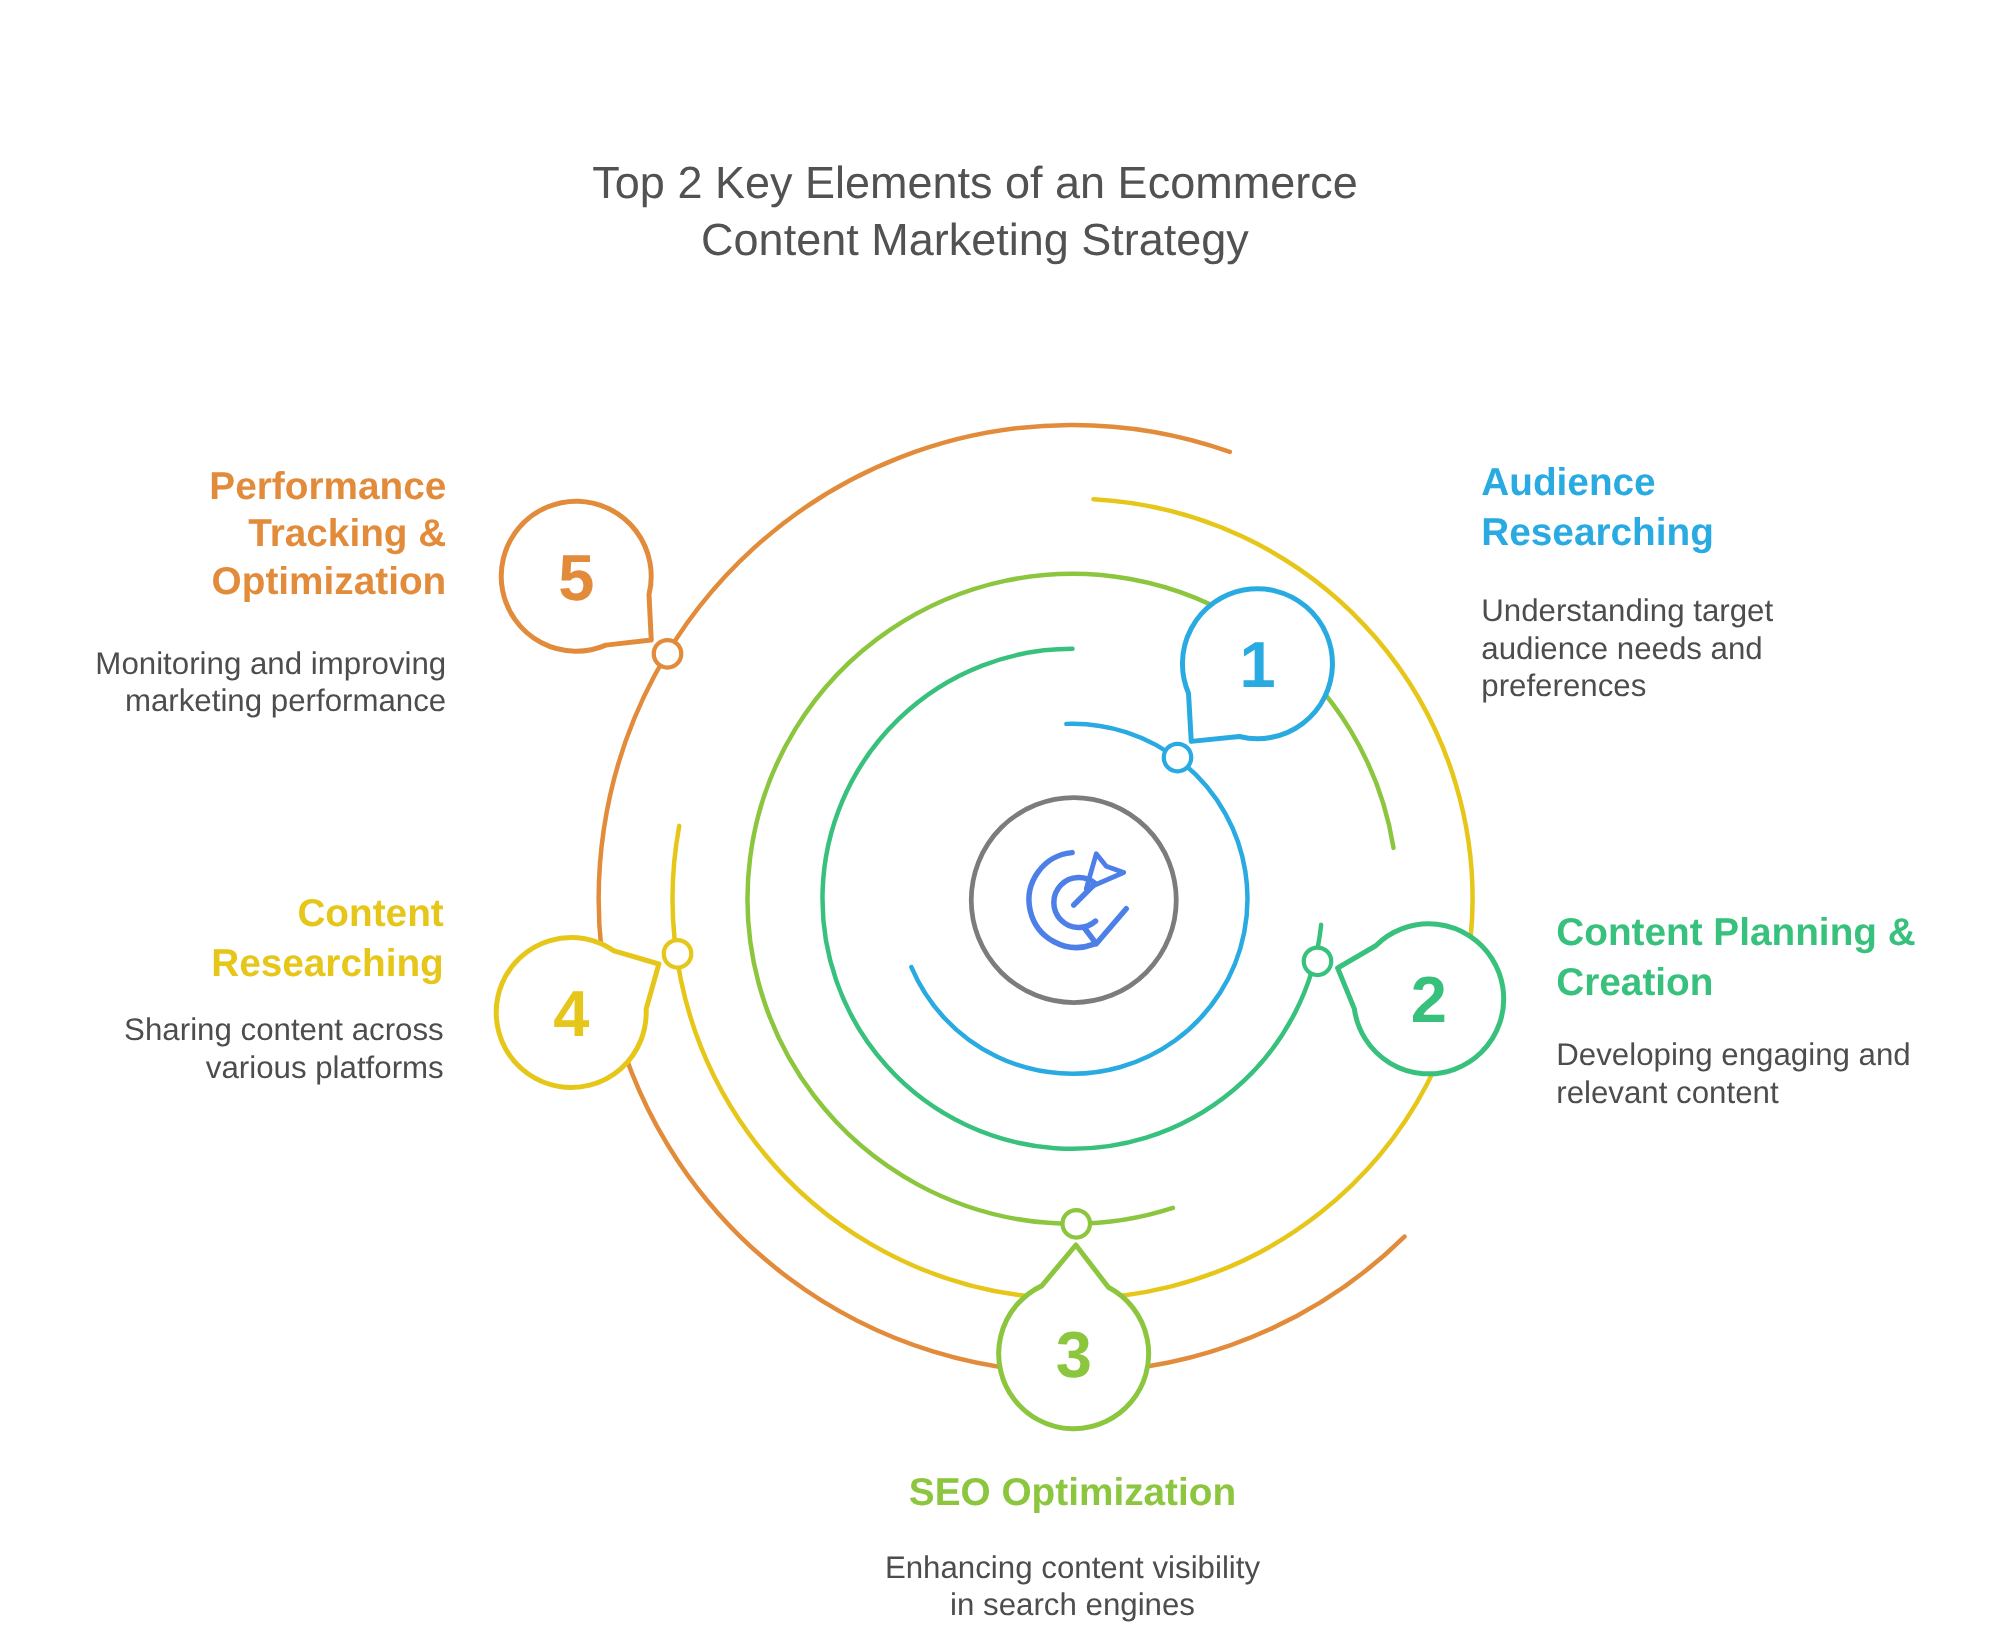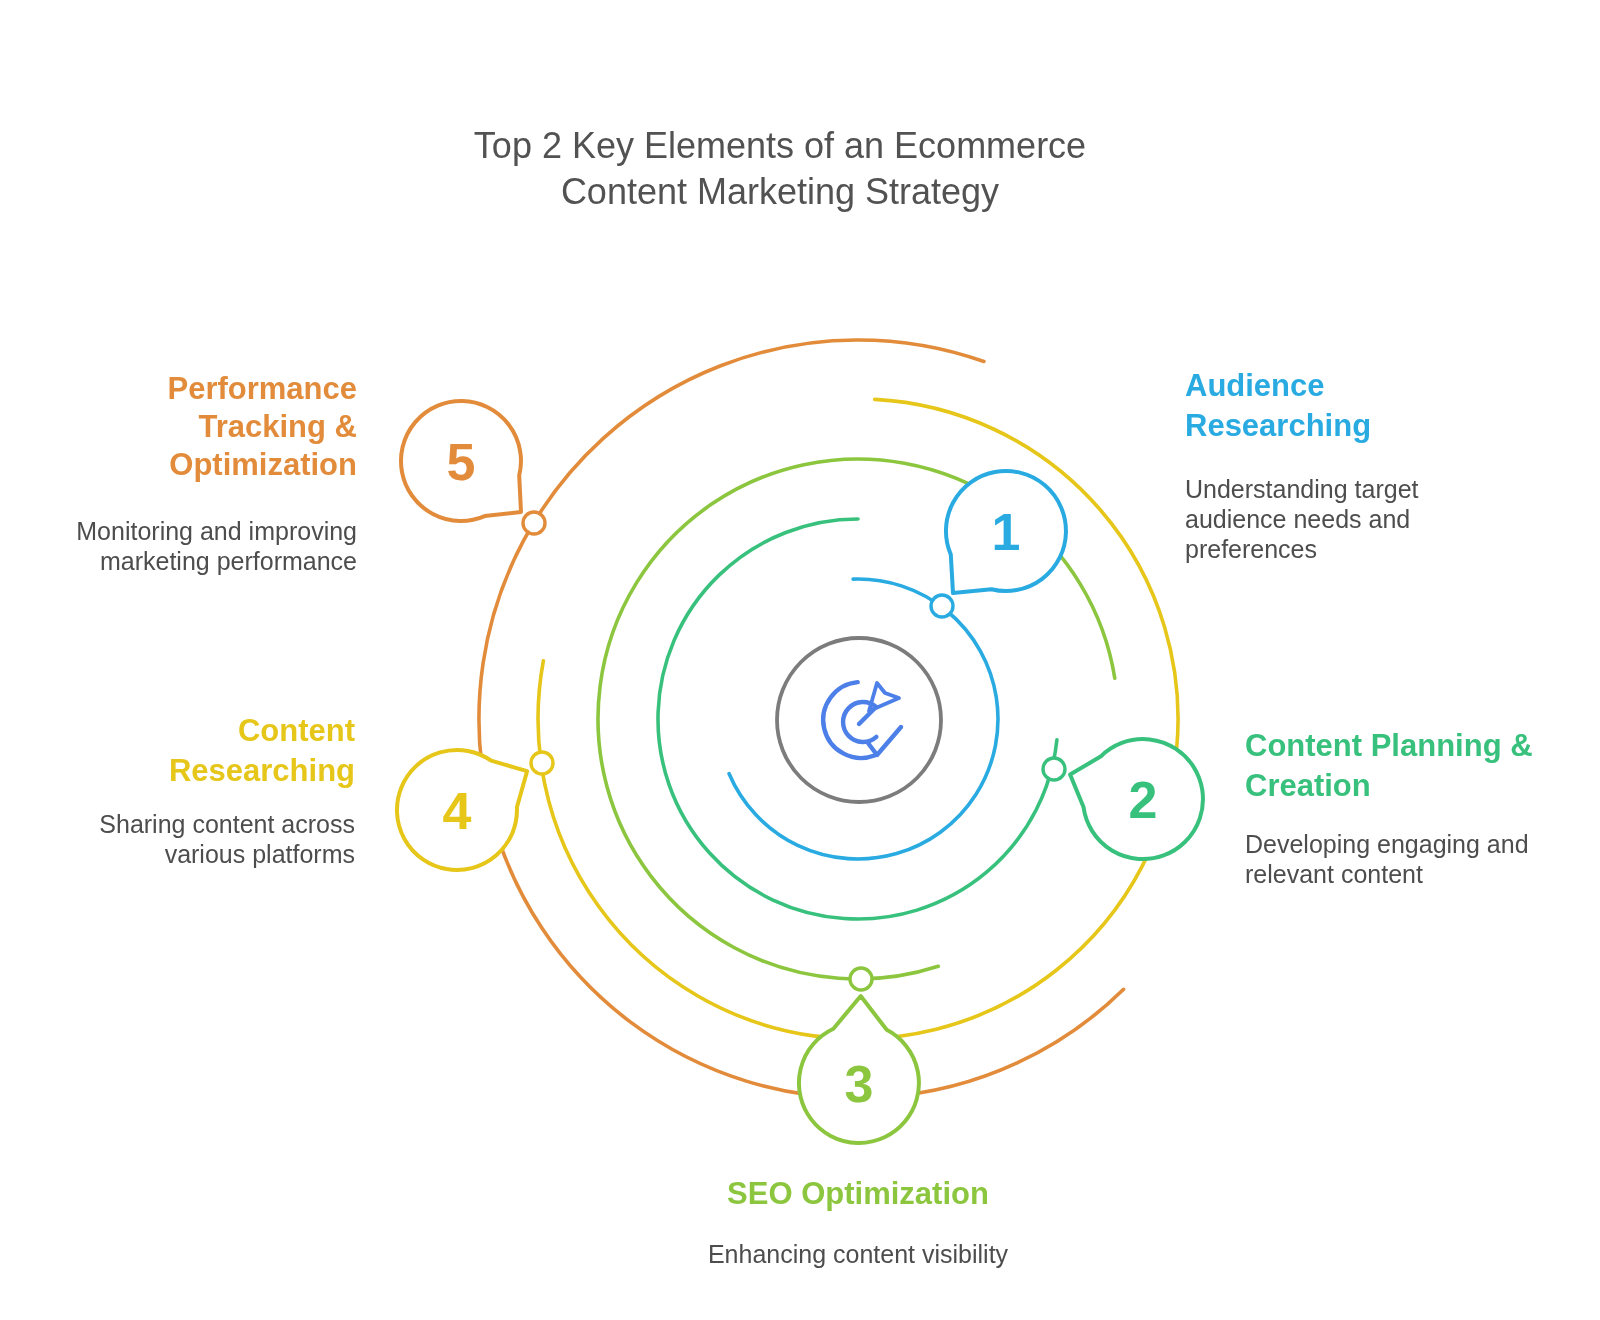--- a/index.html
+++ b/index.html
@@ -100,20 +100,21 @@
       <span class="ln">relevant content</span>
     </p>
   </div>
 
   <div class="item item-3">
     <h2 class="hd" style="color: rgb(140, 198, 63);">
       <span class="ln">SEO Optimization</span>
     </h2>
     <p class="ds" style="color: rgb(77, 77, 77);">
       <span class="ln">Enhancing content visibility</span>
+      <span class="ln">in search engines</span>
     </p>
   </div>
 
   <div class="item item-4">
     <h2 class="hd" style="color: rgb(230, 198, 25);">
       <span class="ln">Content</span>
       <span class="ln">Researching</span>
     </h2>
     <p class="ds" style="color: rgb(77, 77, 77);">
       <span class="ln">Sharing content across</span>

